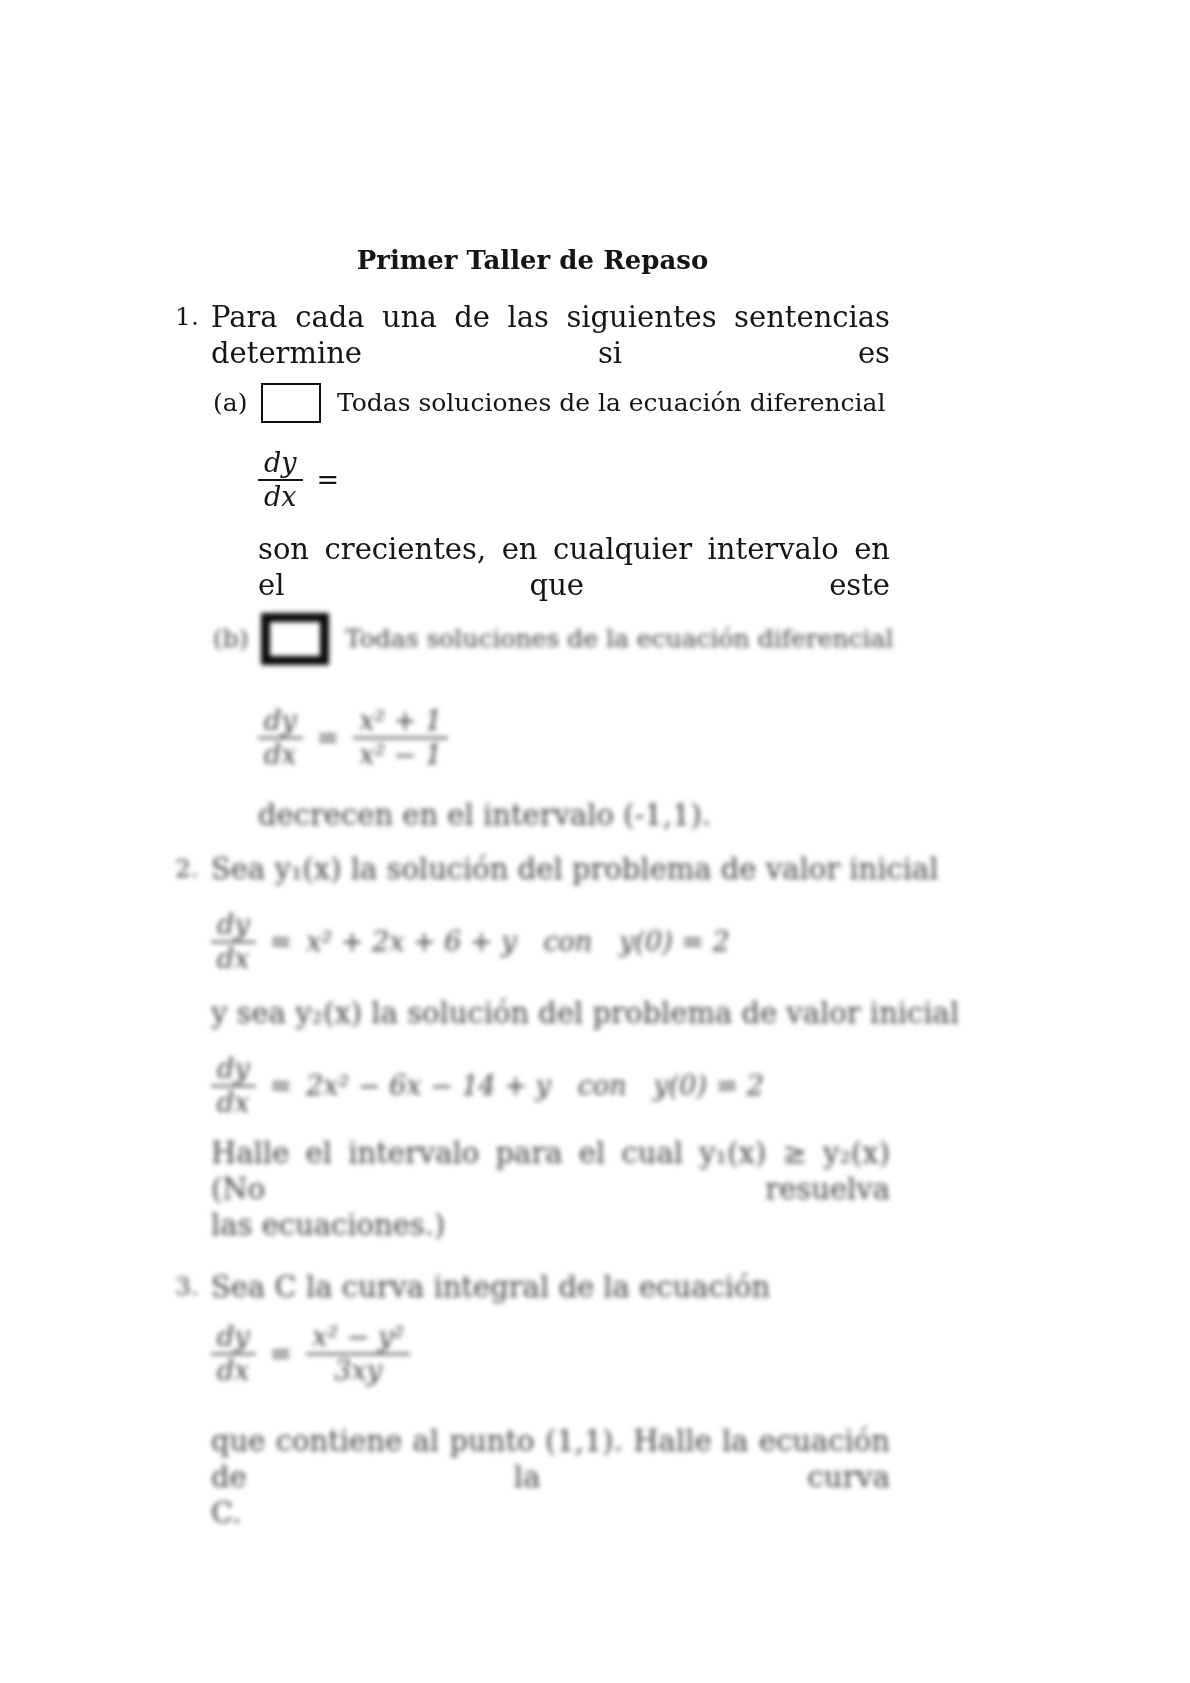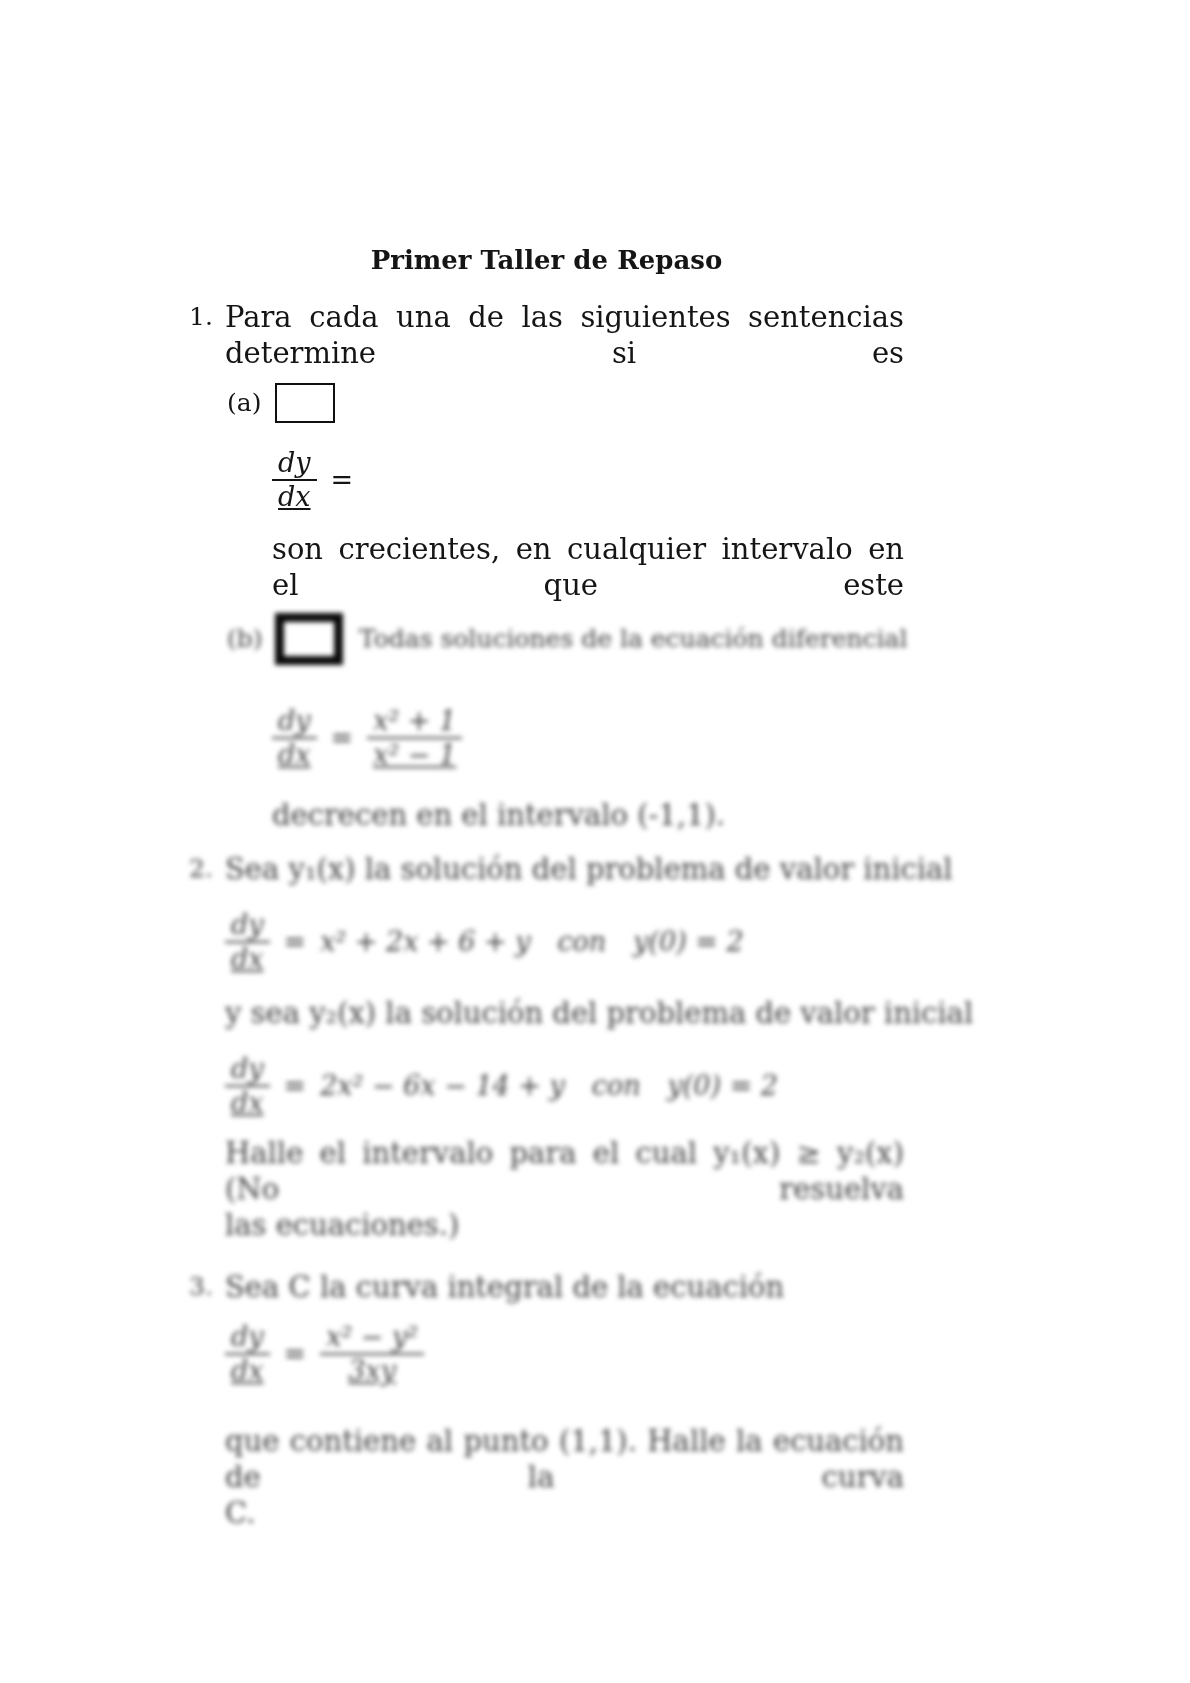--- a/index.html
+++ b/index.html
@@ -5,21 +5,21 @@
   html,body { margin:0; padding:0; background:#ffffff; }
   .page {
     position:relative;
     width:1190px; height:1683px;
     background:#ffffff;
     font-family:"DejaVu Serif","Liberation Serif",serif;
     color:#151515;
     overflow:hidden;
   }
   .content {
-    position:absolute; left:189px; top:245px; width:715px;
+    position:absolute; left:175px; top:245px; width:715px;
   }
   .doc-title {
     text-align:center; font-weight:bold; font-size:26px; line-height:30px;
     margin:0 0 24px 0;
   }
   .item-row { display:flex; margin:0; }
   .item-num { flex:none; width:36px; font-size:25px; line-height:36px; }
   .item-body { flex:1; font-size:29px; line-height:36px; }
   .j-line { display:block; text-align:justify; text-align-last:justify; }
   .j-last { display:block; text-align:left; }
@@ -37,21 +37,21 @@
     background:#ffffff; margin:0 16px 0 2px;
   }
   .display-eq {
     display:flex; justify-content:flex-start; align-items:center; gap:14px;
     font-size:27px; font-style:italic; line-height:32px;
   }
   .ml-sub { margin-left:83px; }
   .ml-item { margin-left:36px; }
   .frac { display:inline-flex; flex-direction:column; text-align:center; }
   .frac .fnum { display:block; padding:0 6px; }
-  .frac .fden { display:block; padding:0 6px; border-top:2px solid currentColor;text-decoration:underline; }
+  .frac .fden { display:block; padding:0 6px; border-top:2px solid currentColor; }
   .eq-sign { font-style:normal; }
   .para { font-size:29px; line-height:36px; }
   .indent-sub { margin-left:83px; }
   .indent-item { margin-left:36px; }
   .nowrap-line { white-space:nowrap; }
   
   .blurred {
     filter: blur(2.4px);
     color:#3d3d3d;
   } .mt16{margin-top:16px} .mt18{margin-top:18px}
@@ -70,20 +70,21 @@
     <div class="item-row">
       <div class="item-num">1.</div>
       <div class="item-body">
         <span class="j-line">Para cada una de las siguientes sentencias determine si es</span>
       </div>
     </div>
 
     <div class="sub-row">
       <span class="sub-label">(a)</span>
       <span class="checkbox-a"></span>
+      <span>Todas soluciones de la ecuación diferencial</span>
     </div>
 
     <div class="display-eq ml-sub mt24">
       <span class="frac">
         <span class="fnum">dy</span>
         <span class="fden">dx</span>
       </span>
       <span class="eq-sign">=</span>
     </div>
 

